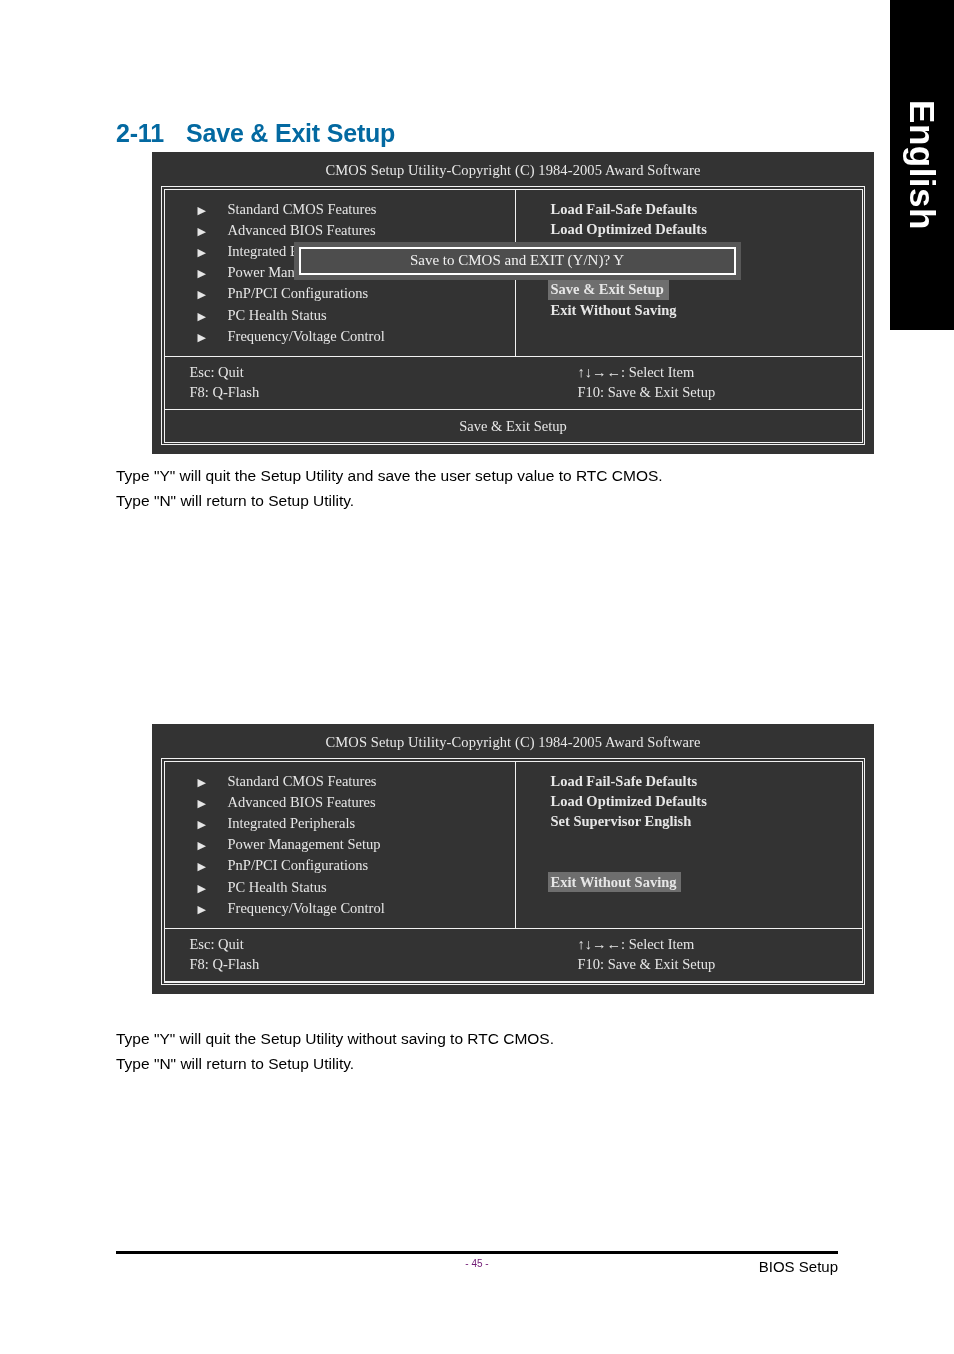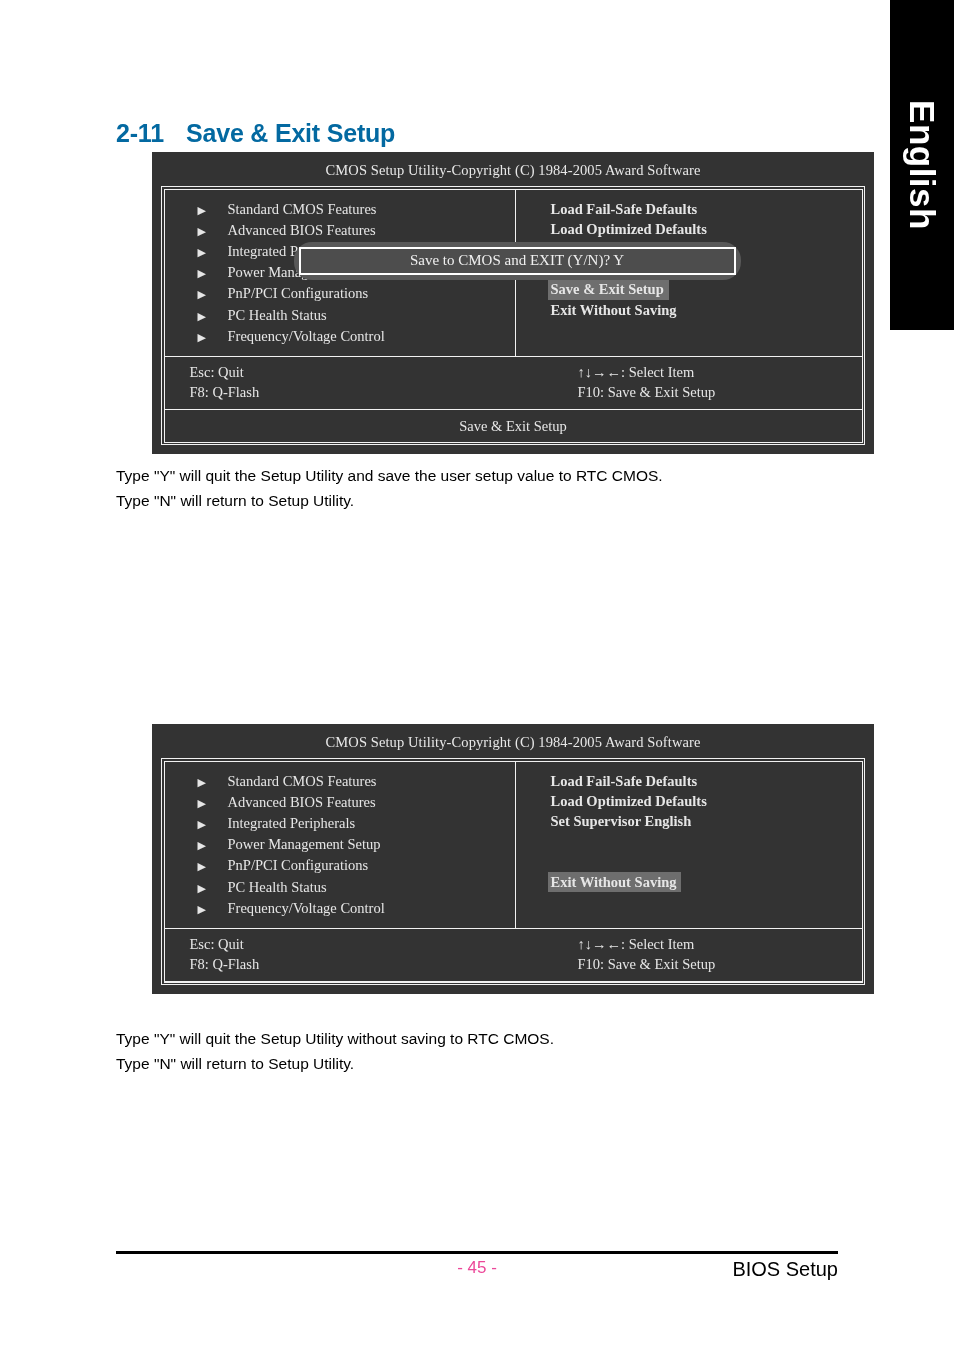--- a/index.html
+++ b/index.html
@@ -133,21 +133,20 @@
     margin-left: -3px;
   }
 
   
   .bios-dialog {
     position: absolute;
     background: #585858;
     padding: 5px;
     box-sizing: border-box;
     z-index: 5;
-    border-radius: 18px;
   }
   .bios-dialog-inner {
     border: 2px solid #ffffff;
     background: #4d4d4d;
     height: 100%;
     box-sizing: border-box;
     display: flex;
     align-items: center;
     justify-content: center;
   }
@@ -208,31 +207,31 @@
     height: 3px;
     background: #000000;
   }
   .footer-page-no {
     position: absolute;
     left: 116px;
     top: 1258px;
     width: 722px;
     text-align: center;
     font-family: "Liberation Sans", sans-serif;
-    font-size: 17px;
-    color: #ec4899;
+    font-size: 10px;
+    color: #701a75;
   }
   .footer-right {
     position: absolute;
     left: 116px;
     top: 1258px;
     width: 722px;
     text-align: right;
     font-family: "Liberation Sans", sans-serif;
-    font-size: 20px;
+    font-size: 15px;
     color: #000000;
   }
 </style>
 </head>
 <body>
 
 <div class="lang-tab">
   <div class="lang-tab-label">English</div>
 </div>
 

